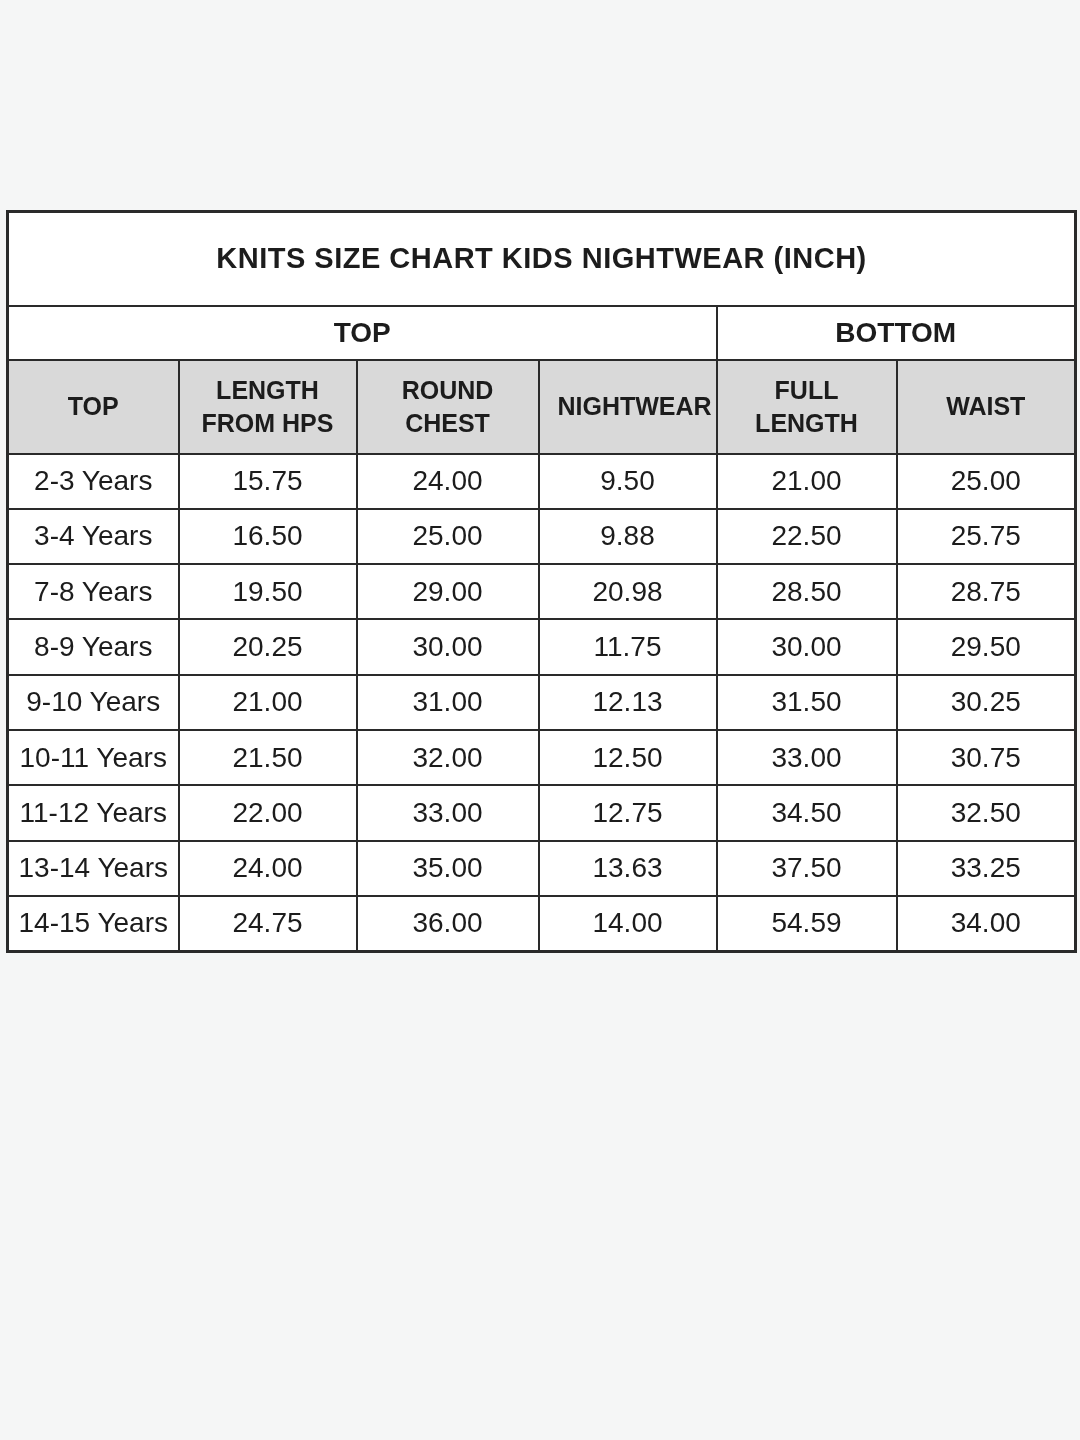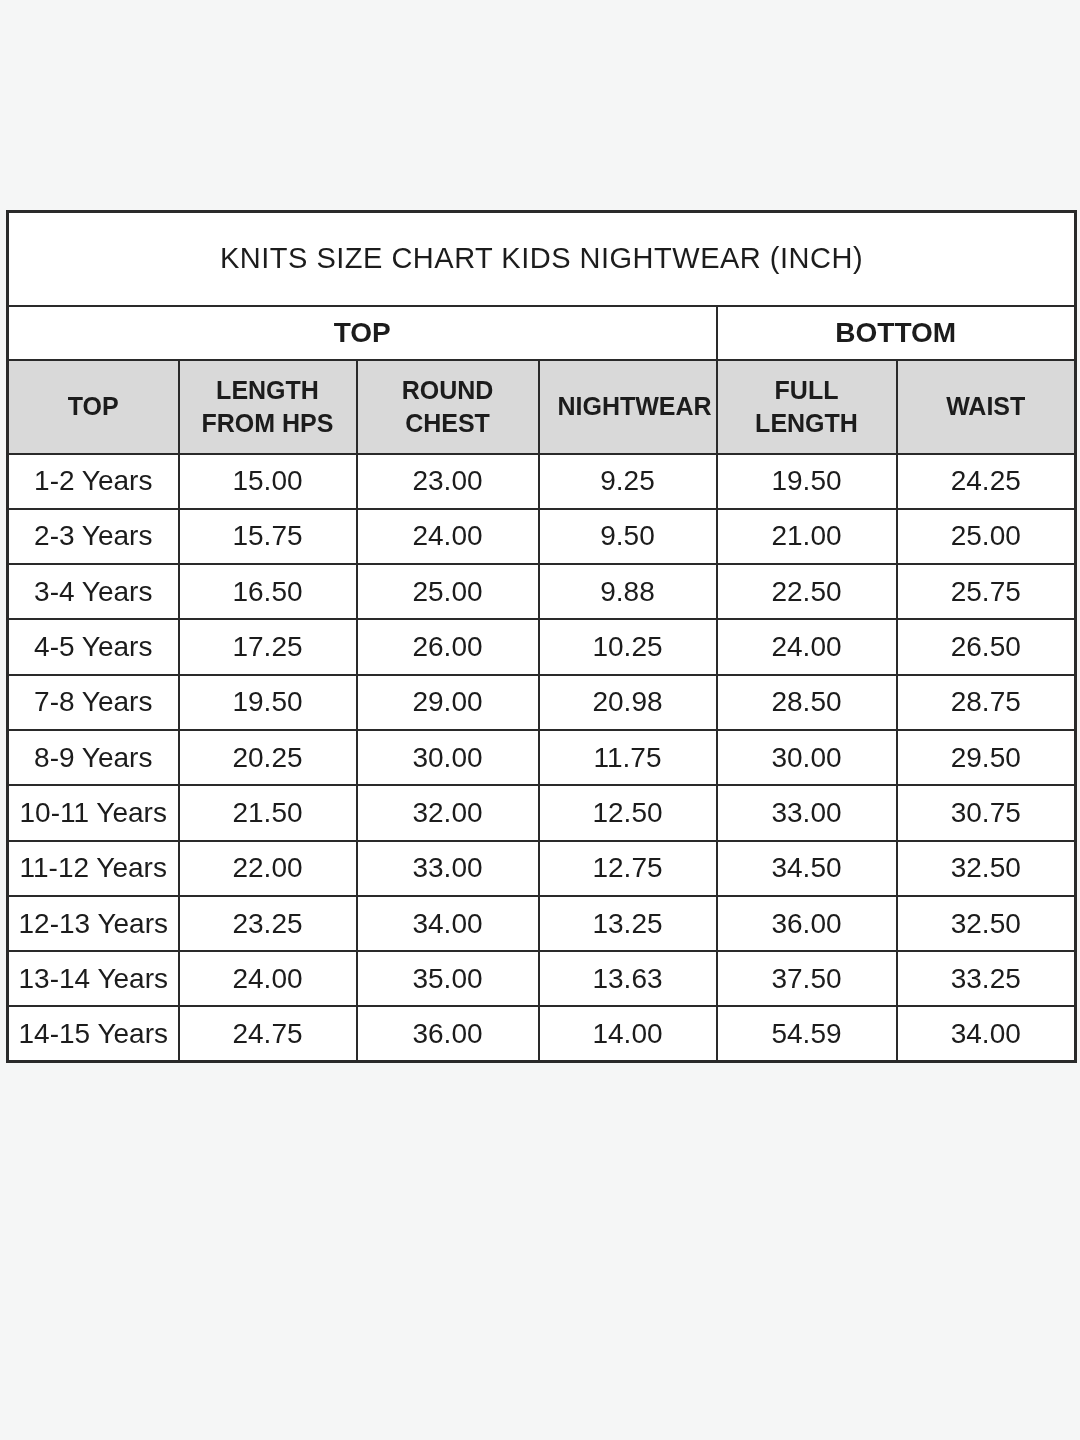--- a/index.html
+++ b/index.html
@@ -27,21 +27,21 @@
   table.size-chart th,
   table.size-chart td {
     border: 2px solid #2a2a2a;
     text-align: center;
     vertical-align: middle;
     overflow: hidden;
   }
   tr.title-row td {
     height: 94px;
     font-size: 29px;
-    font-weight: normal;
+    font-weight: bold;
     letter-spacing: 0.5px;
     background: #ffffff;
   }
   tr.group-row th {
     height: 54px;
     font-size: 28px;
     font-weight: bold;
     background: #ffffff;
   }
   tr.colhead-row th {
@@ -85,89 +85,73 @@
           <th>TOP</th>
           <th>LENGTH FROM HPS</th>
           <th>ROUND CHEST</th>
           <th>NIGHTWEAR</th>
           <th>FULL LENGTH</th>
           <th>WAIST</th>
         </tr>
     </thead>
     <tbody id="tbody">
         <tr class="data-row">
-          <td>1-2 Years</td>
-          <td>15.00</td>
-          <td>23.00</td>
-          <td>9.25</td>
-          <td>19.50</td>
-          <td>24.25</td>
-        </tr>
-        <tr class="data-row">
           <td>2-3 Years</td>
           <td>15.75</td>
           <td>24.00</td>
           <td>9.50</td>
           <td>21.00</td>
           <td>25.00</td>
         </tr>
         <tr class="data-row">
           <td>3-4 Years</td>
           <td>16.50</td>
           <td>25.00</td>
           <td>9.88</td>
           <td>22.50</td>
           <td>25.75</td>
-        </tr>
-        <tr class="data-row">
-          <td>4-5 Years</td>
-          <td>17.25</td>
-          <td>26.00</td>
-          <td>10.25</td>
-          <td>24.00</td>
-          <td>26.50</td>
         </tr>
         <tr class="data-row">
           <td>7-8 Years</td>
           <td>19.50</td>
           <td>29.00</td>
           <td>20.98</td>
           <td>28.50</td>
           <td>28.75</td>
         </tr>
         <tr class="data-row">
           <td>8-9 Years</td>
           <td>20.25</td>
           <td>30.00</td>
           <td>11.75</td>
           <td>30.00</td>
           <td>29.50</td>
         </tr>
         <tr class="data-row">
+          <td>9-10 Years</td>
+          <td>21.00</td>
+          <td>31.00</td>
+          <td>12.13</td>
+          <td>31.50</td>
+          <td>30.25</td>
+        </tr>
+        <tr class="data-row">
           <td>10-11 Years</td>
           <td>21.50</td>
           <td>32.00</td>
           <td>12.50</td>
           <td>33.00</td>
           <td>30.75</td>
         </tr>
         <tr class="data-row">
           <td>11-12 Years</td>
           <td>22.00</td>
           <td>33.00</td>
           <td>12.75</td>
           <td>34.50</td>
-          <td>32.50</td>
-        </tr>
-        <tr class="data-row">
-          <td>12-13 Years</td>
-          <td>23.25</td>
-          <td>34.00</td>
-          <td>13.25</td>
-          <td>36.00</td>
           <td>32.50</td>
         </tr>
         <tr class="data-row">
           <td>13-14 Years</td>
           <td>24.00</td>
           <td>35.00</td>
           <td>13.63</td>
           <td>37.50</td>
           <td>33.25</td>
         </tr>

